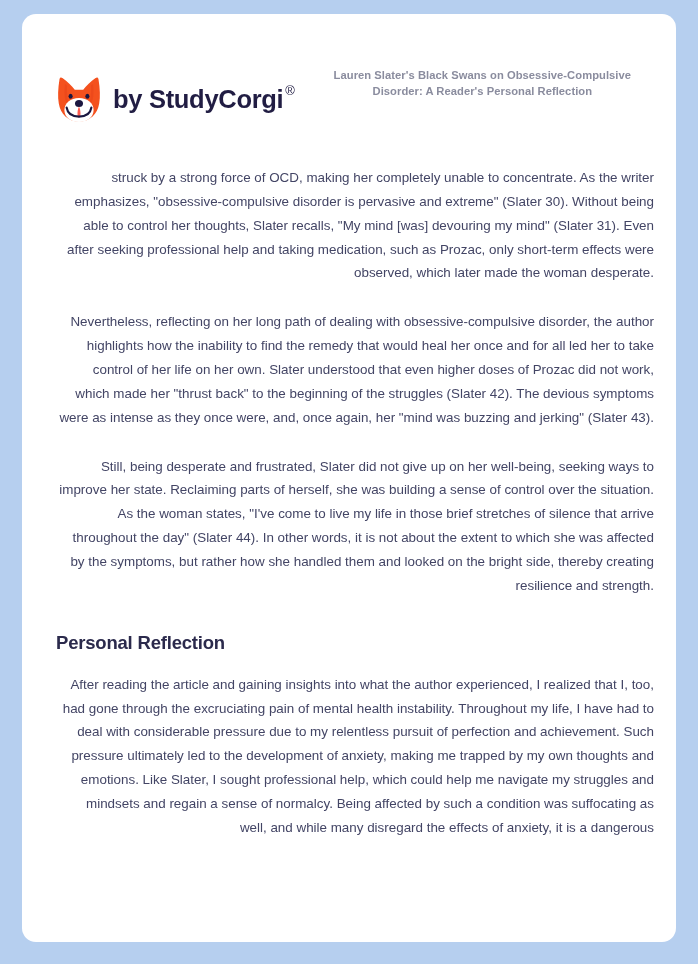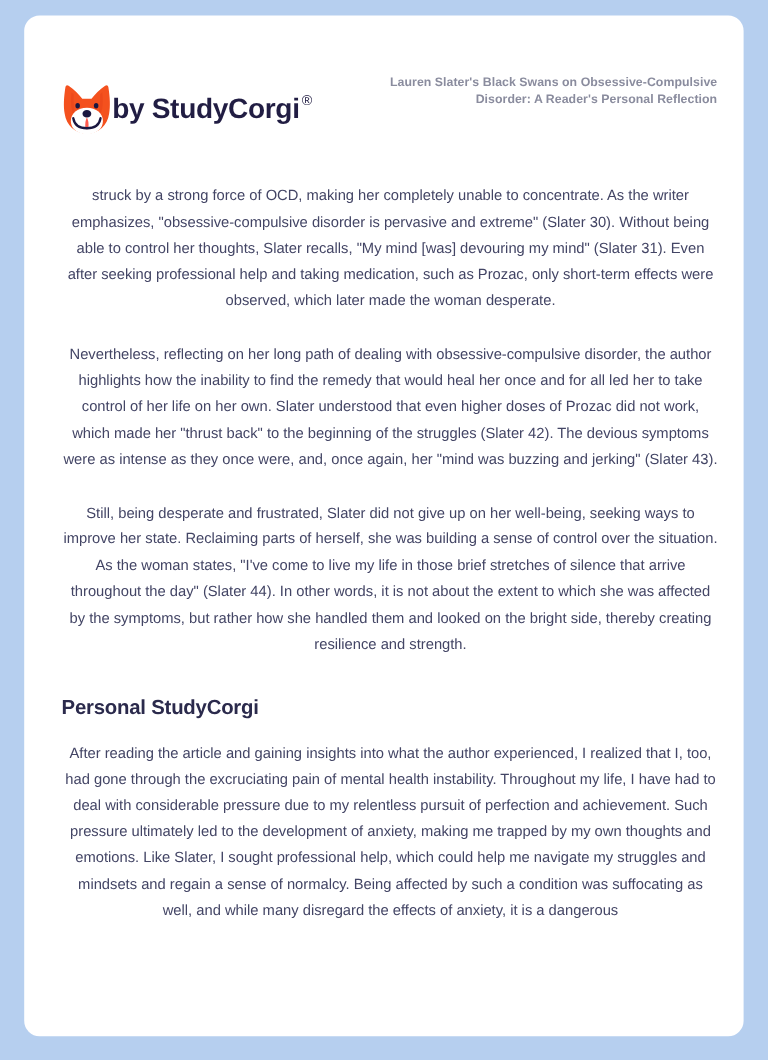--- a/index.html
+++ b/index.html
@@ -28,20 +28,21 @@
   .doc-header {
     display: flex;
     align-items: flex-start;
     justify-content: space-between;
     padding: 48px 24px 0 34px;
     box-sizing: border-box;
   }
   .brand {
     display: flex;
     align-items: center;
+    gap: 11px;
     flex: 0 0 auto;
     padding-top: 14px;
   }
   .corgi-logo {
     width: 46px;
     height: 48px;
     display: block;
     flex: 0 0 auto;
   }
   .wordmark {
@@ -56,21 +57,21 @@
   }
   .wordmark .reg {
     font-size: 13px;
     font-weight: normal;
     margin-left: 2px;
     position: relative;
     top: -3px;
   }
   .header-meta {
     flex: 1 1 auto;
-    text-align: right;
+    text-align: center;
     padding-top: 6px;
     max-width: 352px;
     margin-left: 18px;
   }
   .doc-title {
     color: #8a8c9e;
     font-size: 11.2px;
     font-weight: bold;
     line-height: 1.42;
     letter-spacing: 0.05px;
@@ -87,21 +88,21 @@
   
   .doc-body {
     padding: 42px 22px 0 34px;
     box-sizing: border-box;
   }
   .para {
     color: #434565;
     font-size: 13.4px;
     line-height: 1.78;
     margin: 0 0 25px 0;
-    text-align: center;
+    text-align: right;
   }
   .section-heading {
     color: #2b2a4c;
     font-size: 18.5px;
     font-weight: bold;
     letter-spacing: -0.2px;
     margin: 34px 0 19px 0;
   }
 </style>
 </head>
@@ -132,17 +133,17 @@
     <div class="header-meta">
       <div class="doc-title">Lauren Slater's Black Swans on Obsessive-Compulsive Disorder: A Reader's Personal Reflection</div>
     </div>
 
   </div>
 
   <div class="doc-body">
       <p class="para">struck by a strong force of OCD, making her completely unable to concentrate. As the writer emphasizes, "obsessive-compulsive disorder is pervasive and extreme" (Slater 30). Without being able to control her thoughts, Slater recalls, "My mind [was] devouring my mind" (Slater 31). Even after seeking professional help and taking medication, such as Prozac, only short-term effects were observed, which later made the woman desperate.</p>
       <p class="para">Nevertheless, reflecting on her long path of dealing with obsessive-compulsive disorder, the author highlights how the inability to find the remedy that would heal her once and for all led her to take control of her life on her own. Slater understood that even higher doses of Prozac did not work, which made her "thrust back" to the beginning of the struggles (Slater 42). The devious symptoms were as intense as they once were, and, once again, her "mind was buzzing and jerking" (Slater 43).</p>
       <p class="para">Still, being desperate and frustrated, Slater did not give up on her well-being, seeking ways to improve her state. Reclaiming parts of herself, she was building a sense of control over the situation. As the woman states, "I've come to live my life in those brief stretches of silence that arrive throughout the day" (Slater 44). In other words, it is not about the extent to which she was affected by the symptoms, but rather how she handled them and looked on the bright side, thereby creating resilience and strength.</p>
-      <h2 class="section-heading">Personal StudyCorgi</h2>
+      <h2 class="section-heading">Personal Reflection</h2>
       <p class="para">After reading the article and gaining insights into what the author experienced, I realized that I, too, had gone through the excruciating pain of mental health instability. Throughout my life, I have had to deal with considerable pressure due to my relentless pursuit of perfection and achievement. Such pressure ultimately led to the development of anxiety, making me trapped by my own thoughts and emotions. Like Slater, I sought professional help, which could help me navigate my struggles and mindsets and regain a sense of normalcy. Being affected by such a condition was suffocating as well, and while many disregard the effects of anxiety, it is a dangerous</p>
     </div>
 
 </div>
 
 </body></html>

